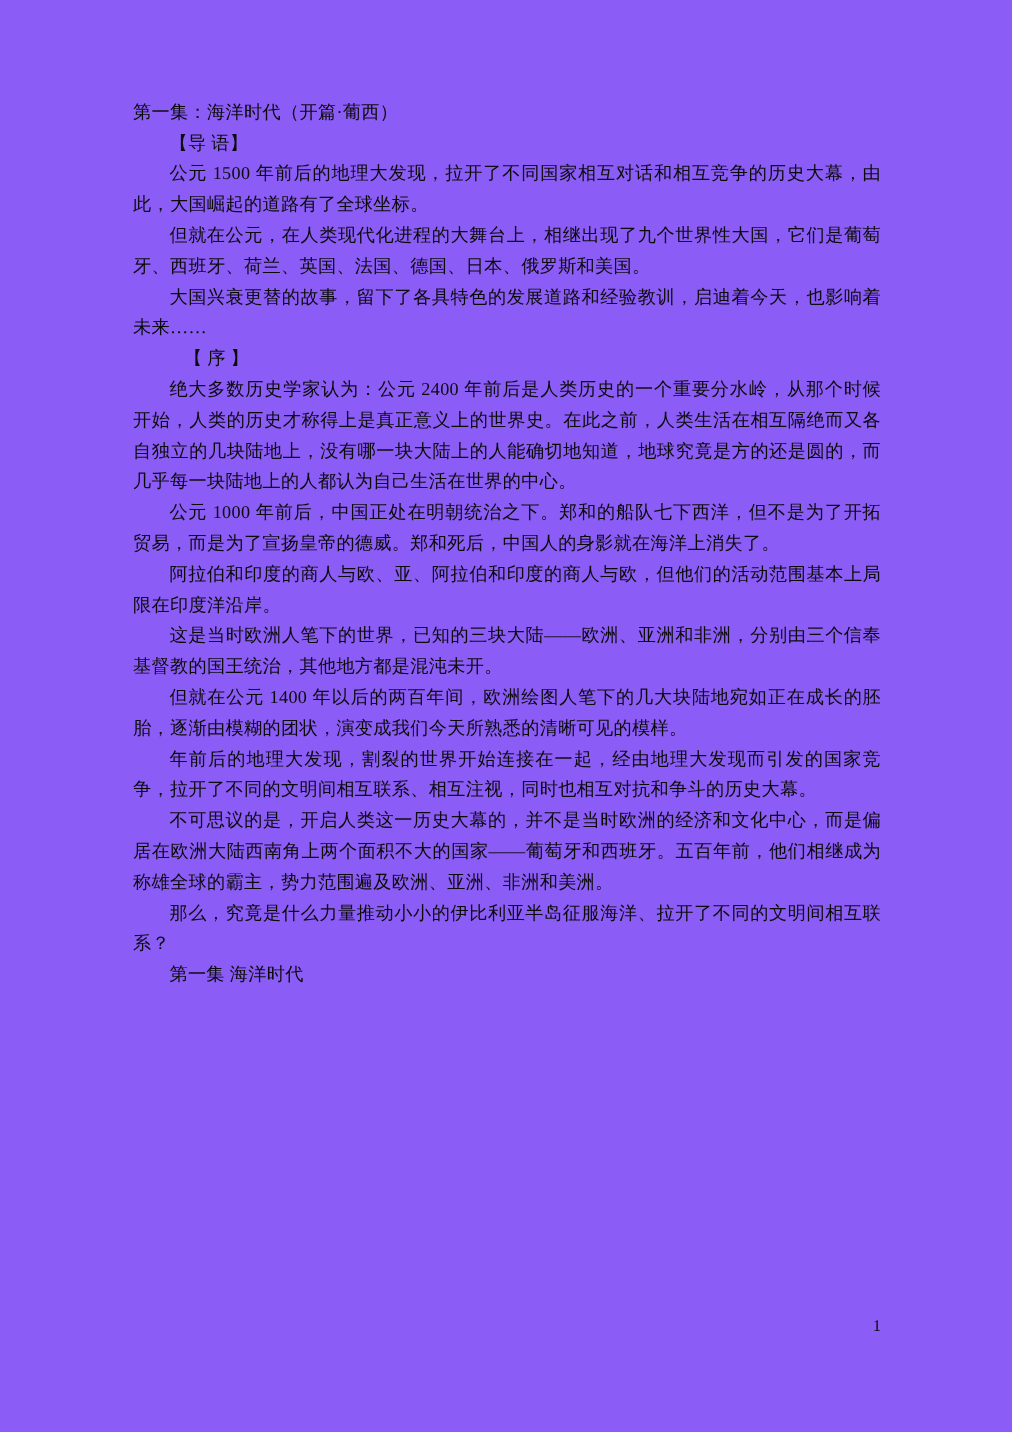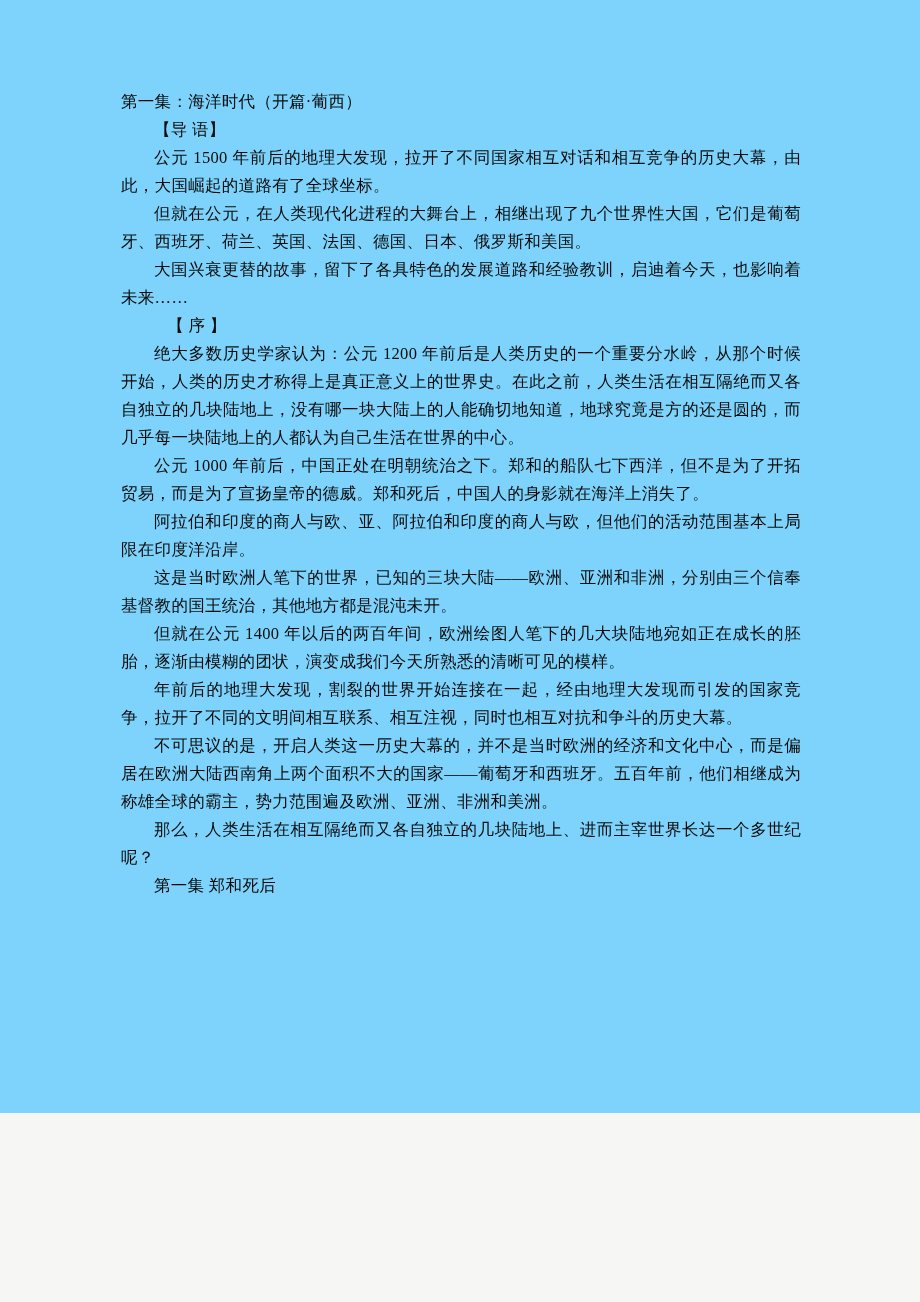--- a/index.html
+++ b/index.html
@@ -7,22 +7,22 @@
   body {
     width: 920px;
     height: 1302px;
     background: #f6f6f4;
     font-family: "Liberation Serif", "DejaVu Serif", serif;
     color: #0b0b0b;
   }
   .page {
     position: relative;
     width: 920px;
-    height: 1113px;
-    background: #7dd3fc;
+    height: 1302px;
+    background: #8b5cf6;
     overflow: hidden;
   }
   .content {
     position: absolute;
     left: 121px;
     top: 88px;
     width: 680px;
   }
   .content p {
     margin: 0;
@@ -53,26 +53,26 @@
   <div class="content">
     <p class="title">第一集：海洋时代（开篇·葡西）</p>
     <p class="label-intro">【导 语】</p>
 
     <p class="para">公元 1500 年前后的地理大发现，拉开了不同国家相互对话和相互竞争的历史大幕，由此，大国崛起的道路有了全球坐标。</p>
     <p class="para">但就在公元，在人类现代化进程的大舞台上，相继出现了九个世界性大国，它们是葡萄牙、西班牙、荷兰、英国、法国、德国、日本、俄罗斯和美国。</p>
     <p class="para">大国兴衰更替的故事，留下了各具特色的发展道路和经验教训，启迪着今天，也影响着未来……</p>
 
     <p class="label-preface">【 序 】</p>
 
-    <p class="para">绝大多数历史学家认为：公元 1200 年前后是人类历史的一个重要分水岭，从那个时候开始，人类的历史才称得上是真正意义上的世界史。在此之前，人类生活在相互隔绝而又各自独立的几块陆地上，没有哪一块大陆上的人能确切地知道，地球究竟是方的还是圆的，而几乎每一块陆地上的人都认为自己生活在世界的中心。</p>
+    <p class="para">绝大多数历史学家认为：公元 2400 年前后是人类历史的一个重要分水岭，从那个时候开始，人类的历史才称得上是真正意义上的世界史。在此之前，人类生活在相互隔绝而又各自独立的几块陆地上，没有哪一块大陆上的人能确切地知道，地球究竟是方的还是圆的，而几乎每一块陆地上的人都认为自己生活在世界的中心。</p>
     <p class="para">公元 1000 年前后，中国正处在明朝统治之下。郑和的船队七下西洋，但不是为了开拓贸易，而是为了宣扬皇帝的德威。郑和死后，中国人的身影就在海洋上消失了。</p>
     <p class="para">阿拉伯和印度的商人与欧、亚、阿拉伯和印度的商人与欧，但他们的活动范围基本上局限在印度洋沿岸。</p>
     <p class="para">这是当时欧洲人笔下的世界，已知的三块大陆——欧洲、亚洲和非洲，分别由三个信奉基督教的国王统治，其他地方都是混沌未开。</p>
     <p class="para">但就在公元 1400 年以后的两百年间，欧洲绘图人笔下的几大块陆地宛如正在成长的胚胎，逐渐由模糊的团状，演变成我们今天所熟悉的清晰可见的模样。</p>
     <p class="para">年前后的地理大发现，割裂的世界开始连接在一起，经由地理大发现而引发的国家竞争，拉开了不同的文明间相互联系、相互注视，同时也相互对抗和争斗的历史大幕。</p>
     <p class="para">不可思议的是，开启人类这一历史大幕的，并不是当时欧洲的经济和文化中心，而是偏居在欧洲大陆西南角上两个面积不大的国家——葡萄牙和西班牙。五百年前，他们相继成为称雄全球的霸主，势力范围遍及欧洲、亚洲、非洲和美洲。</p>
-    <p class="para">那么，人类生活在相互隔绝而又各自独立的几块陆地上、进而主宰世界长达一个多世纪呢？</p>
+    <p class="para">那么，究竟是什么力量推动小小的伊比利亚半岛征服海洋、拉开了不同的文明间相互联系？</p>
 
-    <p class="footer-line">第一集 郑和死后</p>
+    <p class="footer-line">第一集 海洋时代</p>
   </div>
 
   <div class="page-number">1</div>
 </div>
 
 </body></html>

